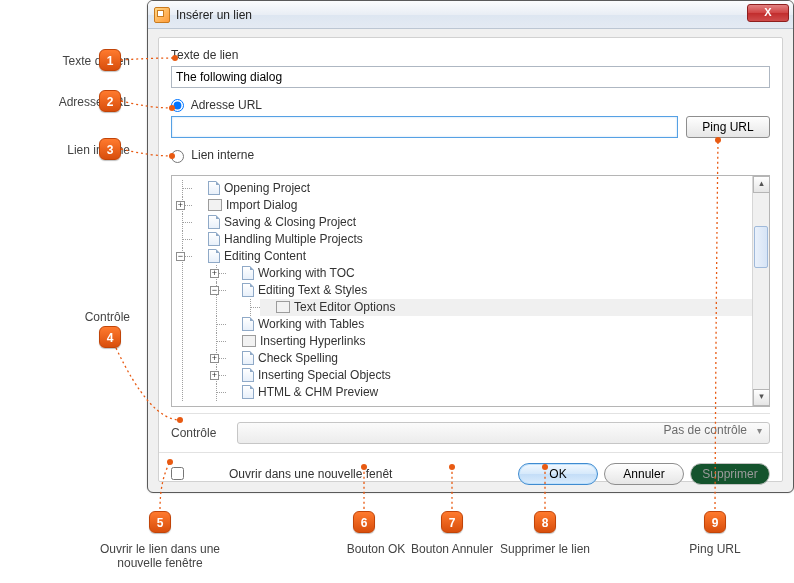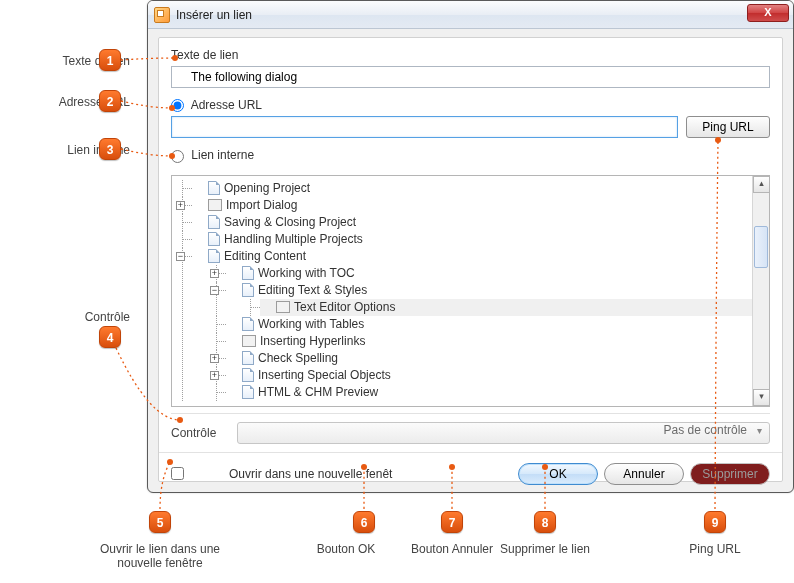--- a/index.html
+++ b/index.html
@@ -74,21 +74,21 @@
     border:1px solid #d1d1d1;
     background:#ffffff;
     border-radius:2px;
     padding:10px 12px 8px 12px;
   }
 
   .lbl { font-size:12px; color:#333; display:block; margin-bottom:4px; }
   .txtbox {
     width: 100%;
     height: 22px;
-    padding: 2px 19px;
+    padding: 2px 4px;
     border:1px solid #aeb7c2;
     background:#fff;
     font-size:12px;
   }
   .urlbox { border:1px solid #56a1e4; box-shadow: inset 0 0 2px #b5d5f1; }
   .radio { vertical-align:middle; margin:0 4px 0 0; }
 
   .row-url { display:flex; gap:8px; align-items:center; margin-top:4px; }
   .row-url .txtbox { flex:1; }
   .ping-btn {
@@ -248,21 +248,21 @@
     border-radius:11px;
     background:linear-gradient(#fefefe,#e6e6e6);
     font-size:12px;
     cursor:pointer;
   }
   .btn.primary {
     border:1px solid #3f8bd0;
     background:linear-gradient(#f2f8fe,#d6e9fb 49%,#c3ddf7 50%,#daecfc);
     box-shadow: 0 0 0 1px #bfe0fb inset;
   }
-  .btn.disabled { color:#9a9a9a; border-color:#c4c4c4; background:#7f1d1d; cursor:default;}
+  .btn.disabled { color:#9a9a9a; border-color:#c4c4c4; background:#14532d; cursor:default;}
 
   
   .callout-label {
     position:absolute;
     font-size:12px;
     color:#444;
     text-align:right;
     width:130px;
   }
   .callout-label.below { text-align:center; width:140px; }
@@ -307,21 +307,21 @@
 <div class="callout-label" style="left:0;top:310px;">Contrôle</div>
 <div class="callout-num" style="left:99px;top:326px;">4</div>
 
 <div class="callout-num" style="left:149px;top:511px;">5</div>
 <div class="callout-num" style="left:353px;top:511px;">6</div>
 <div class="callout-num" style="left:441px;top:511px;">7</div>
 <div class="callout-num" style="left:534px;top:511px;">8</div>
 <div class="callout-num" style="left:704px;top:511px;">9</div>
 
 <div class="callout-label below" style="left:90px;top:542px;">Ouvrir le lien dans une nouvelle fenêtre</div>
-<div class="callout-label below" style="left:276px;top:542px;">Bouton OK</div>
+<div class="callout-label below" style="left:306px;top:542px;">Bouton OK</div>
 <div class="callout-label below" style="left:382px;top:542px;">Bouton Annuler</div>
 <div class="callout-label below" style="left:475px;top:542px;">Supprimer le lien</div>
 <div class="callout-label below" style="left:645px;top:542px;">Ping URL</div>
 
 <svg class="overlay">
 
   <path d="M121,60 Q150,58 175,58"></path>
     <circle cx="175" cy="58" r="3"></circle>
 
   <path d="M121,101 Q150,108 172,108"></path>

